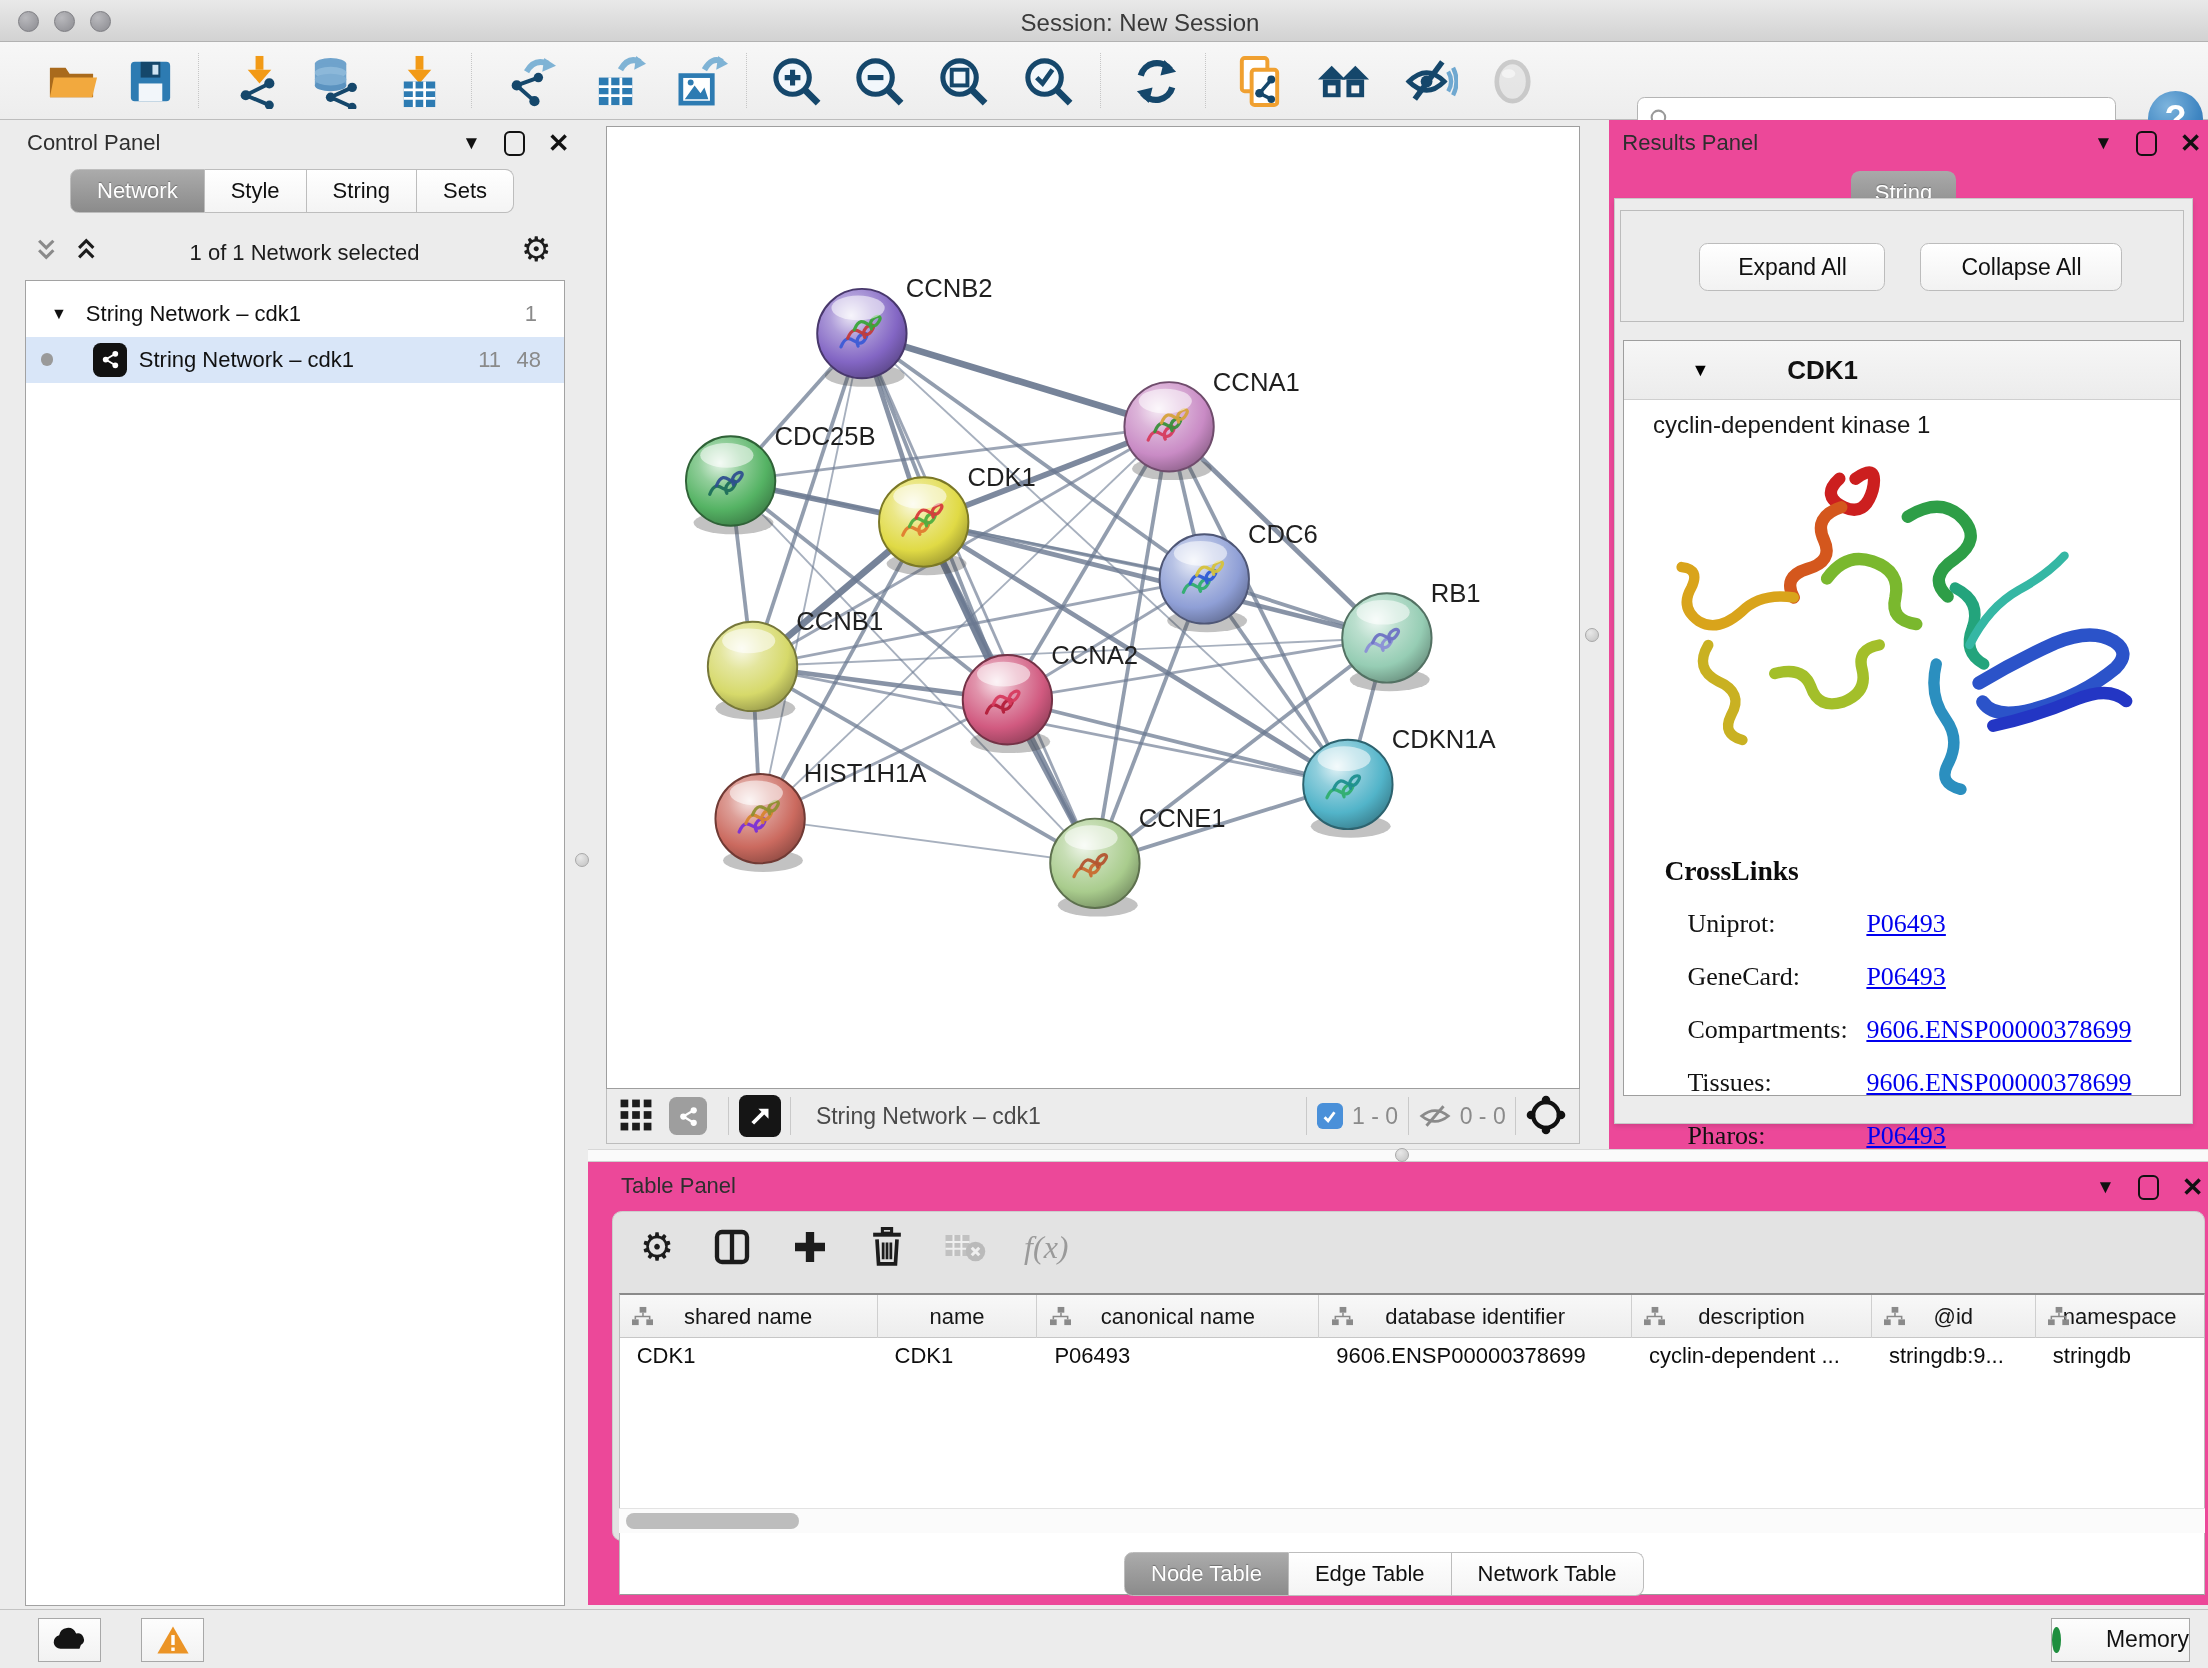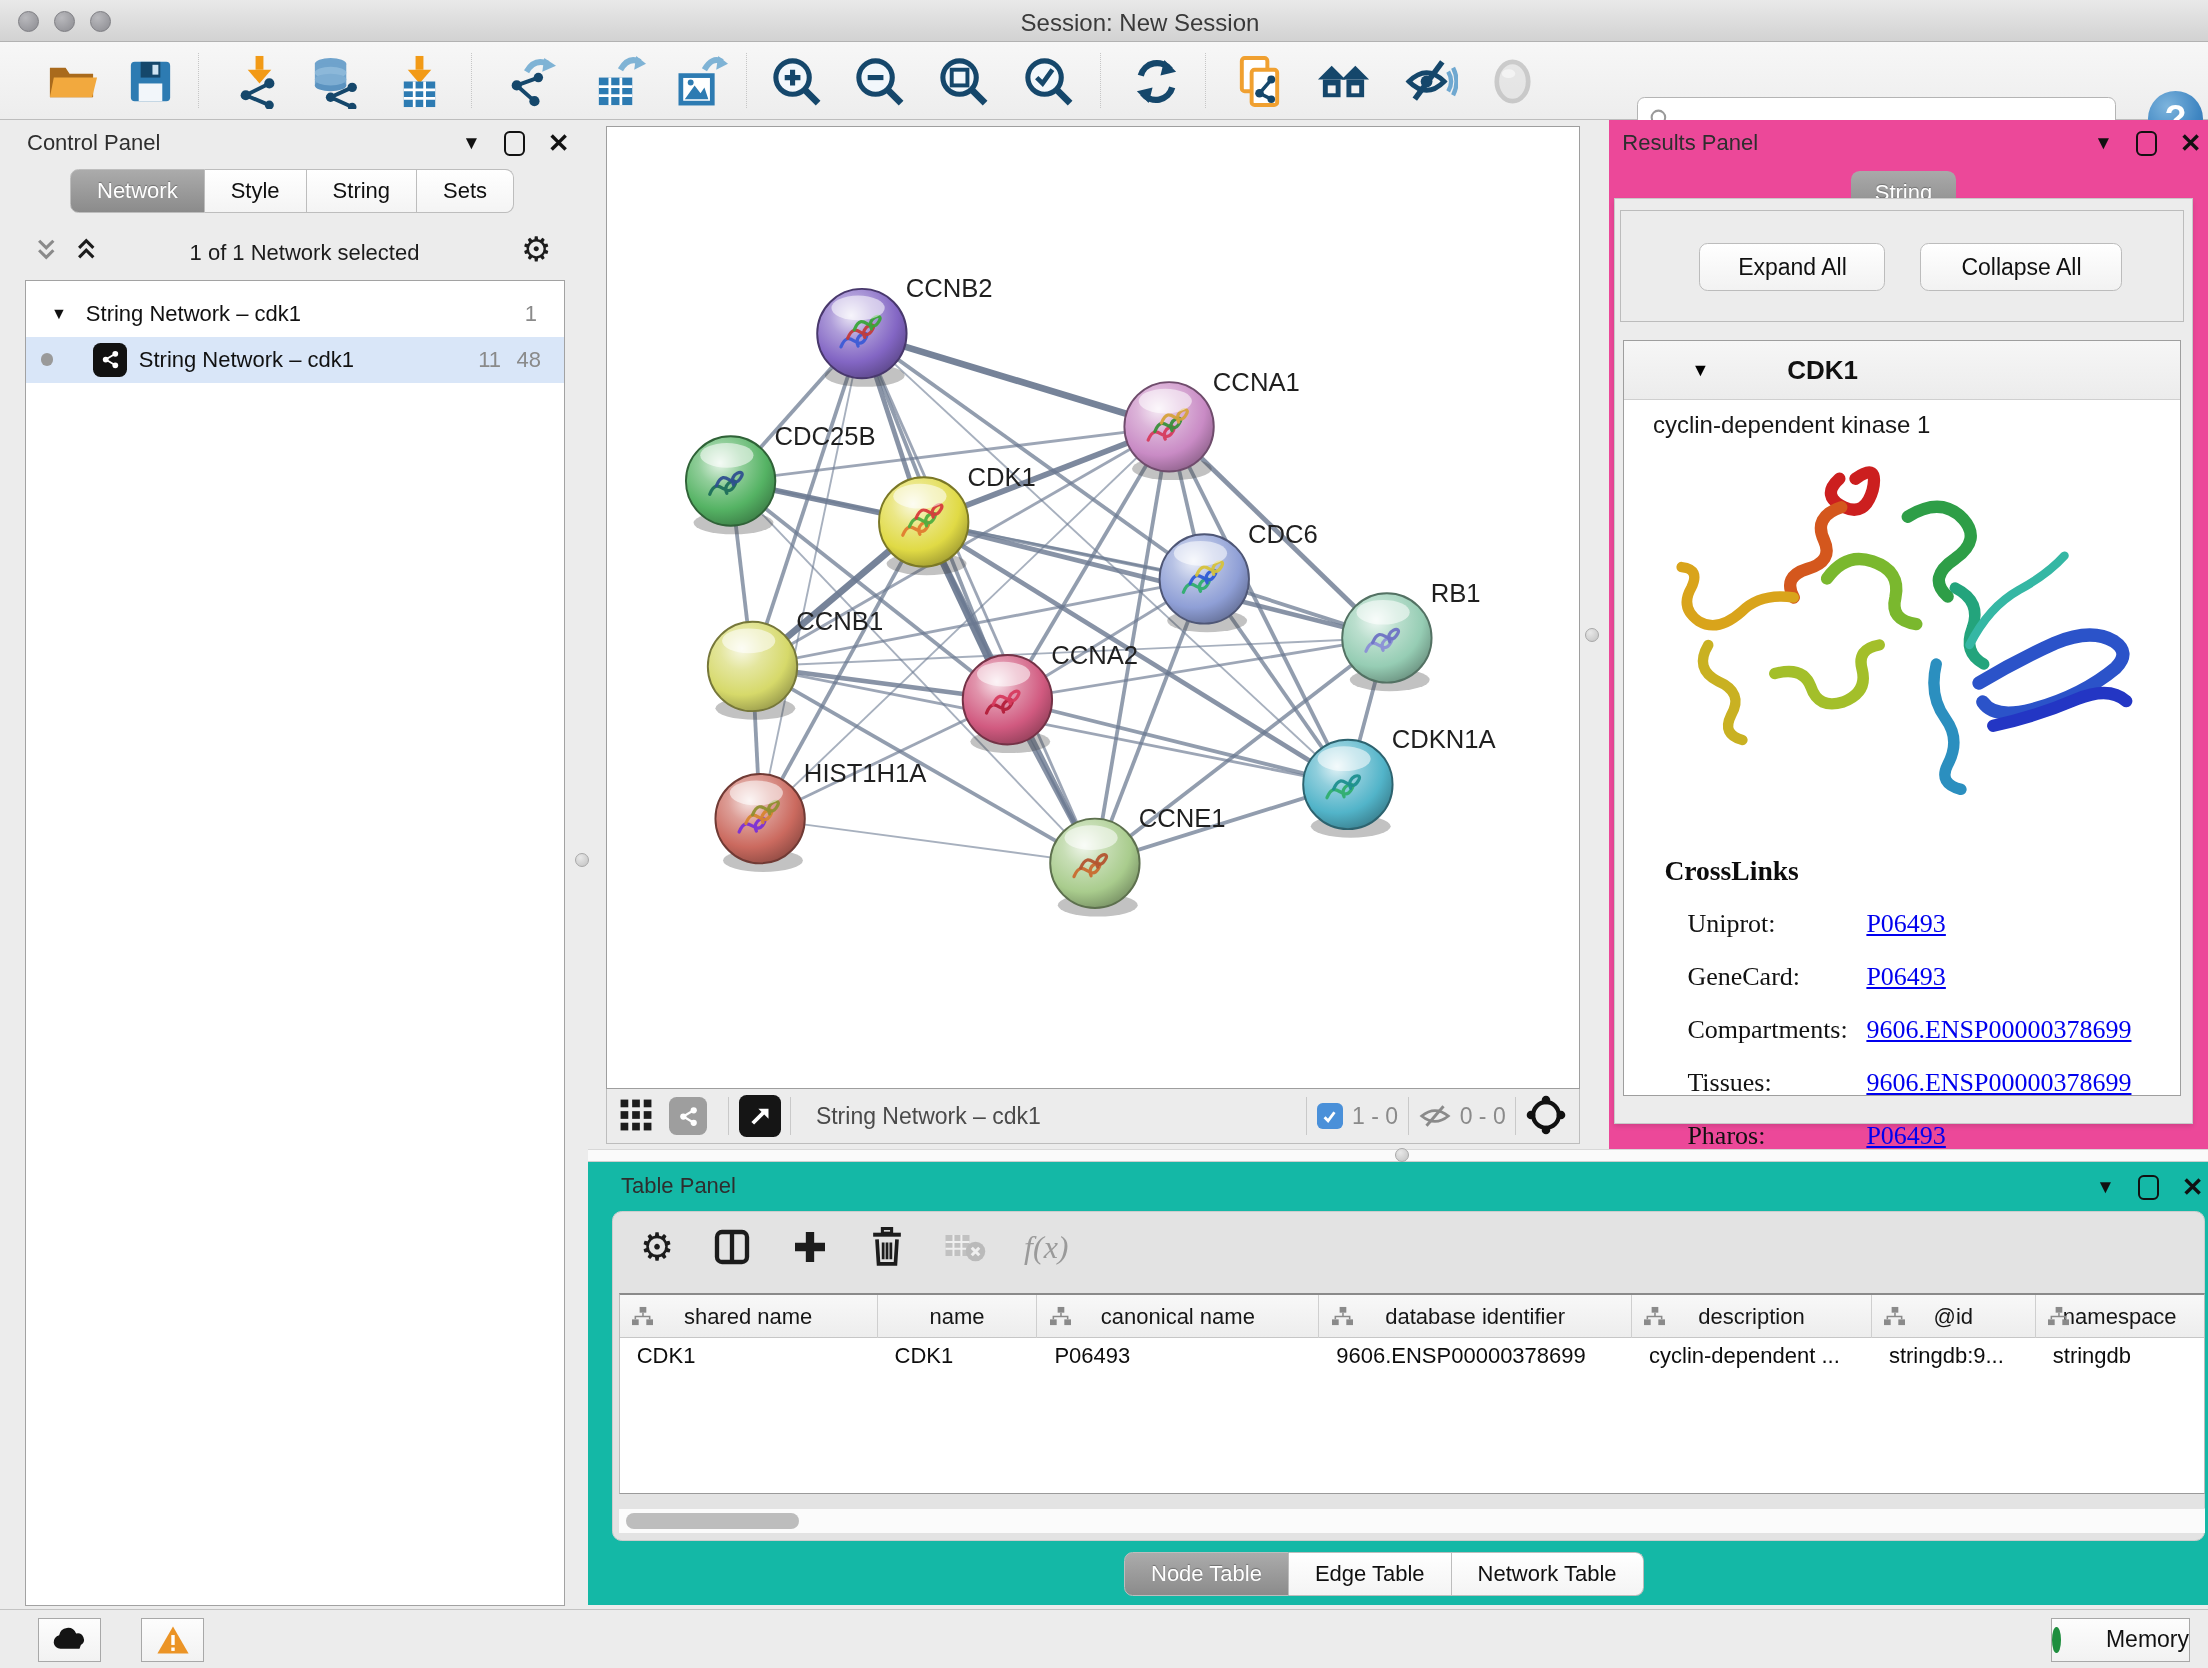--- a/index.html
+++ b/index.html
@@ -63,24 +63,24 @@
   .btn { background:linear-gradient(#ffffff,#f2f2f2); border:1px solid #bcbcbc; border-radius:8.6px;
     font-size:23px; color:#101010; display:flex; align-items:center; justify-content:center; }
   #rp-content { left:8.6px; top:141px; width:558px; height:756px; background:#fff; border:1px solid #9e9e9e; }
   #cdk1-header { left:0; top:0; width:100%; height:59px; background:linear-gradient(#f6f6f6,#ececec);
     border-bottom:1px solid #cfcfcf; display:flex; align-items:center; }
   .serif { font-family:"Liberation Serif",serif; }
   .rlink { color:#0000ee; text-decoration:underline; font-family:"Liberation Serif",serif; font-size:26px; }
   .cl-label { font-family:"Liberation Serif",serif; font-size:26px; color:#111; }
 
   
-  #table-panel { left:588px; top:1162px; width:1621px; height:443px; background:#14b8a6; }
+  #table-panel { left:588px; top:1162px; width:1621px; height:443px; background:#ec4899; }
   #tp-container { left:24px; top:49px; width:1593px; height:330px; background:#e3e3e3;
     border:1px solid #cdcdcd; border-radius:9.5px; }
-  #tp-table { left:5.7px; top:81px; width:1586px; height:201px; background:#fff; border-top:2.9px solid #8a8a8a;
+  #tp-table { left:5.7px; top:81px; width:1586px; height:302px; background:#fff; border-top:2.9px solid #8a8a8a;
     border-left:1px solid #bdbdbd; border-right:1px solid #bdbdbd; border-bottom:1.9px solid #9a9a9a; }
   #tp-header { display:flex; height:43px; background:linear-gradient(#f8f8f8,#ededed); border-bottom:1px solid #c6c6c6; }
   .th { position:relative; height:43px; display:flex; align-items:center; justify-content:center;
     border-right:1px solid #cfcfcf; font-size:22px; color:#161616; }
   .th .tree-ic { position:absolute; left:11.4px; top:10.5px; }
   #tp-row { display:flex; height:36px; }
   .td { height:36px; display:flex; align-items:center; padding-left:17px; font-size:22px; color:#0d0d0d; }
   #tp-hscroll { left:5.7px; top:296px; width:1586px; height:25px; background:#fbfbfb; border-top:1px solid #e3e3e3; }
   #tp-hthumb { left:7.6px; top:3.8px; width:173px; height:16px; background:#bdbdbd; border-radius:8.6px; }
   .disabled-ic { opacity:.45; }

